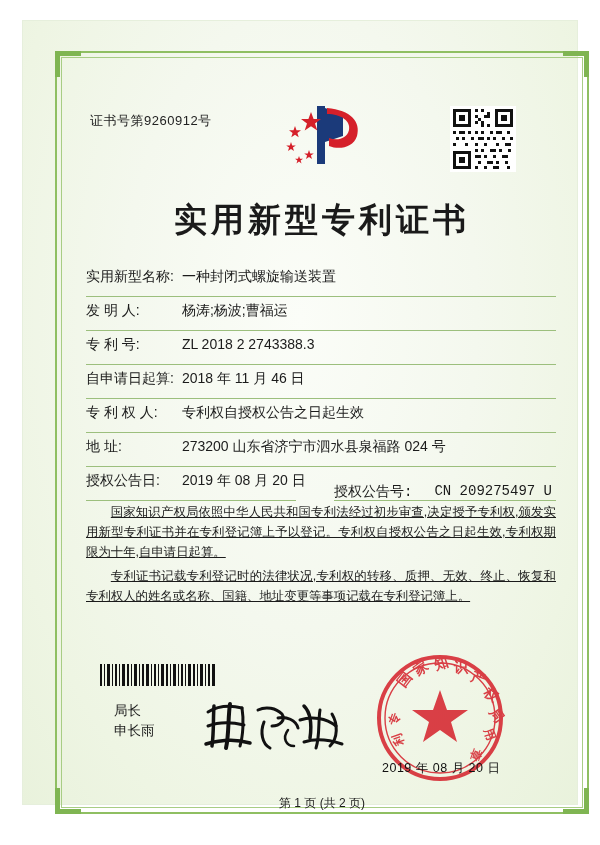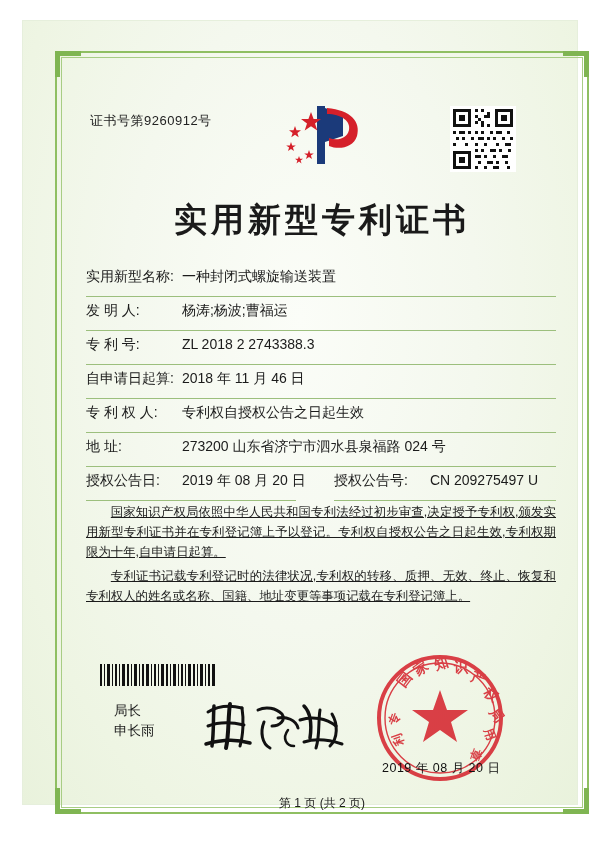--- a/index.html
+++ b/index.html
@@ -138,21 +138,22 @@
     width: 470px;
     height: 1px;
     background: #9cbf7d;
   }
   .underline.short { width: 210px; }
   .underline.right { left: 248px; width: 222px; }
 
   .inline-second {
     position: absolute;
     left: 248px;
-    top: 0;
+    top: 11px;
+    font-family: Liberation Mono, monospace;
   }
 
   
   .body-text {
     position: absolute;
     left: 64px;
     top: 482px;
     width: 470px;
     font-size: 12.4px;
     line-height: 20px;

